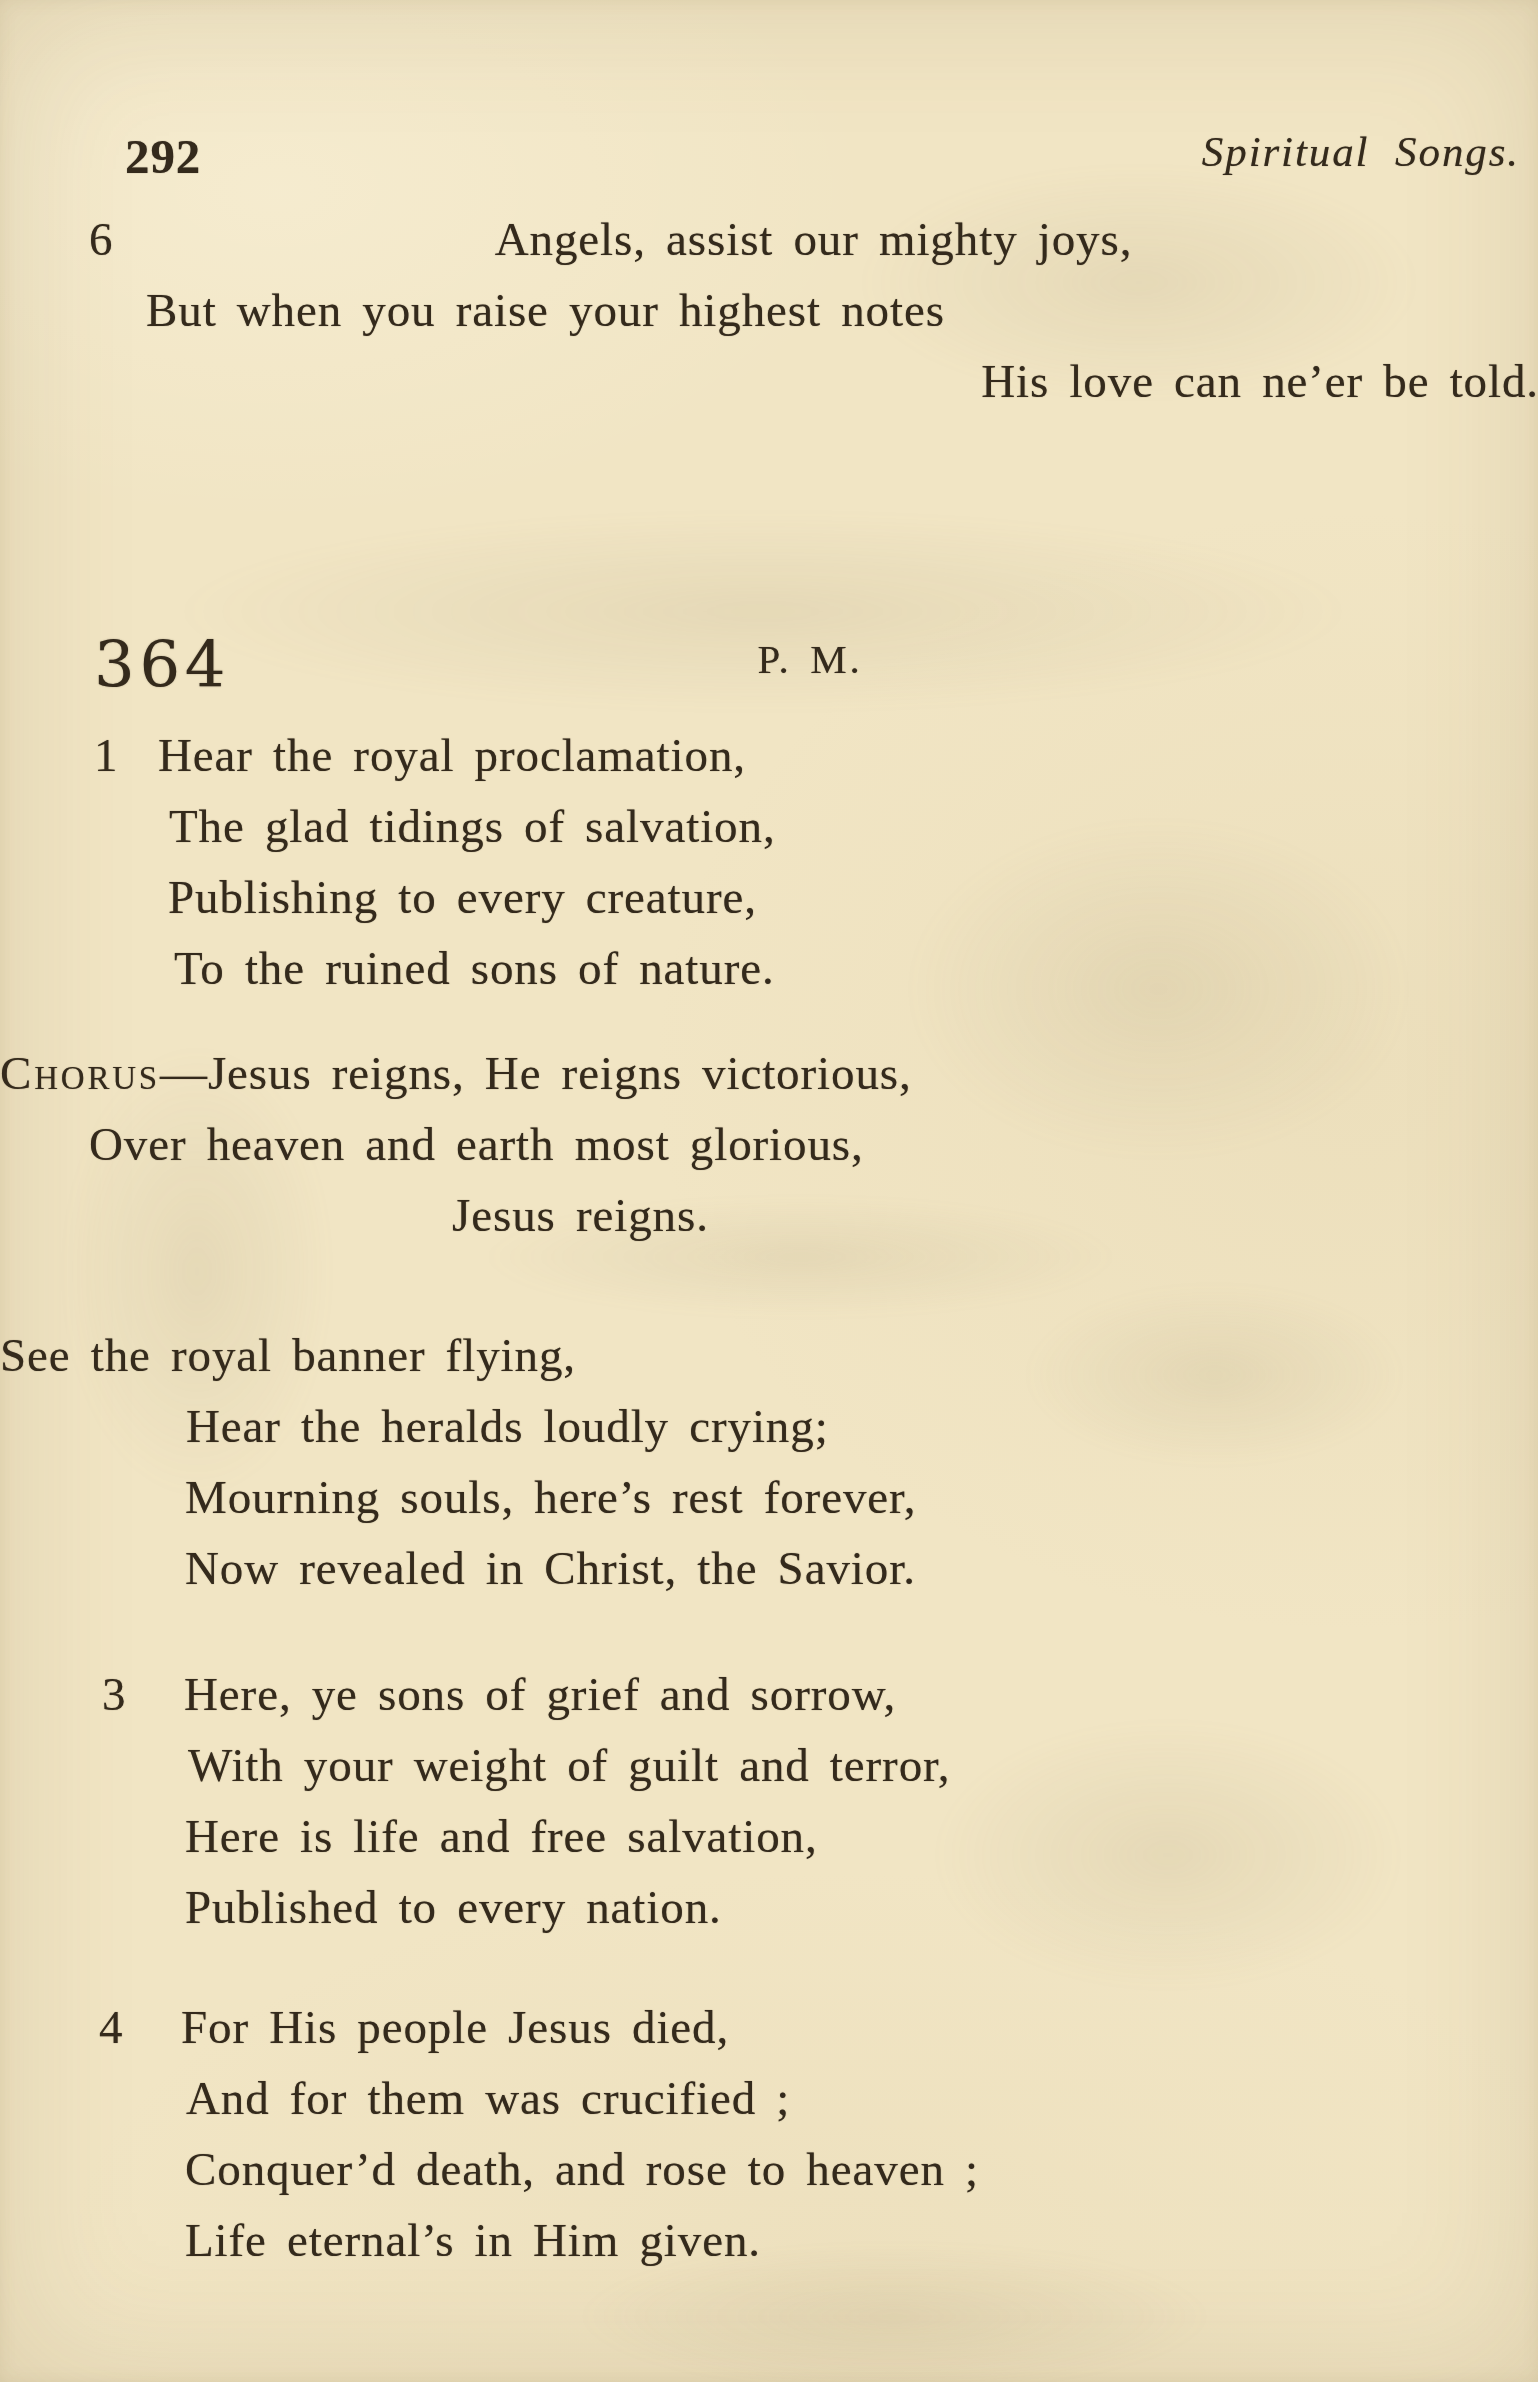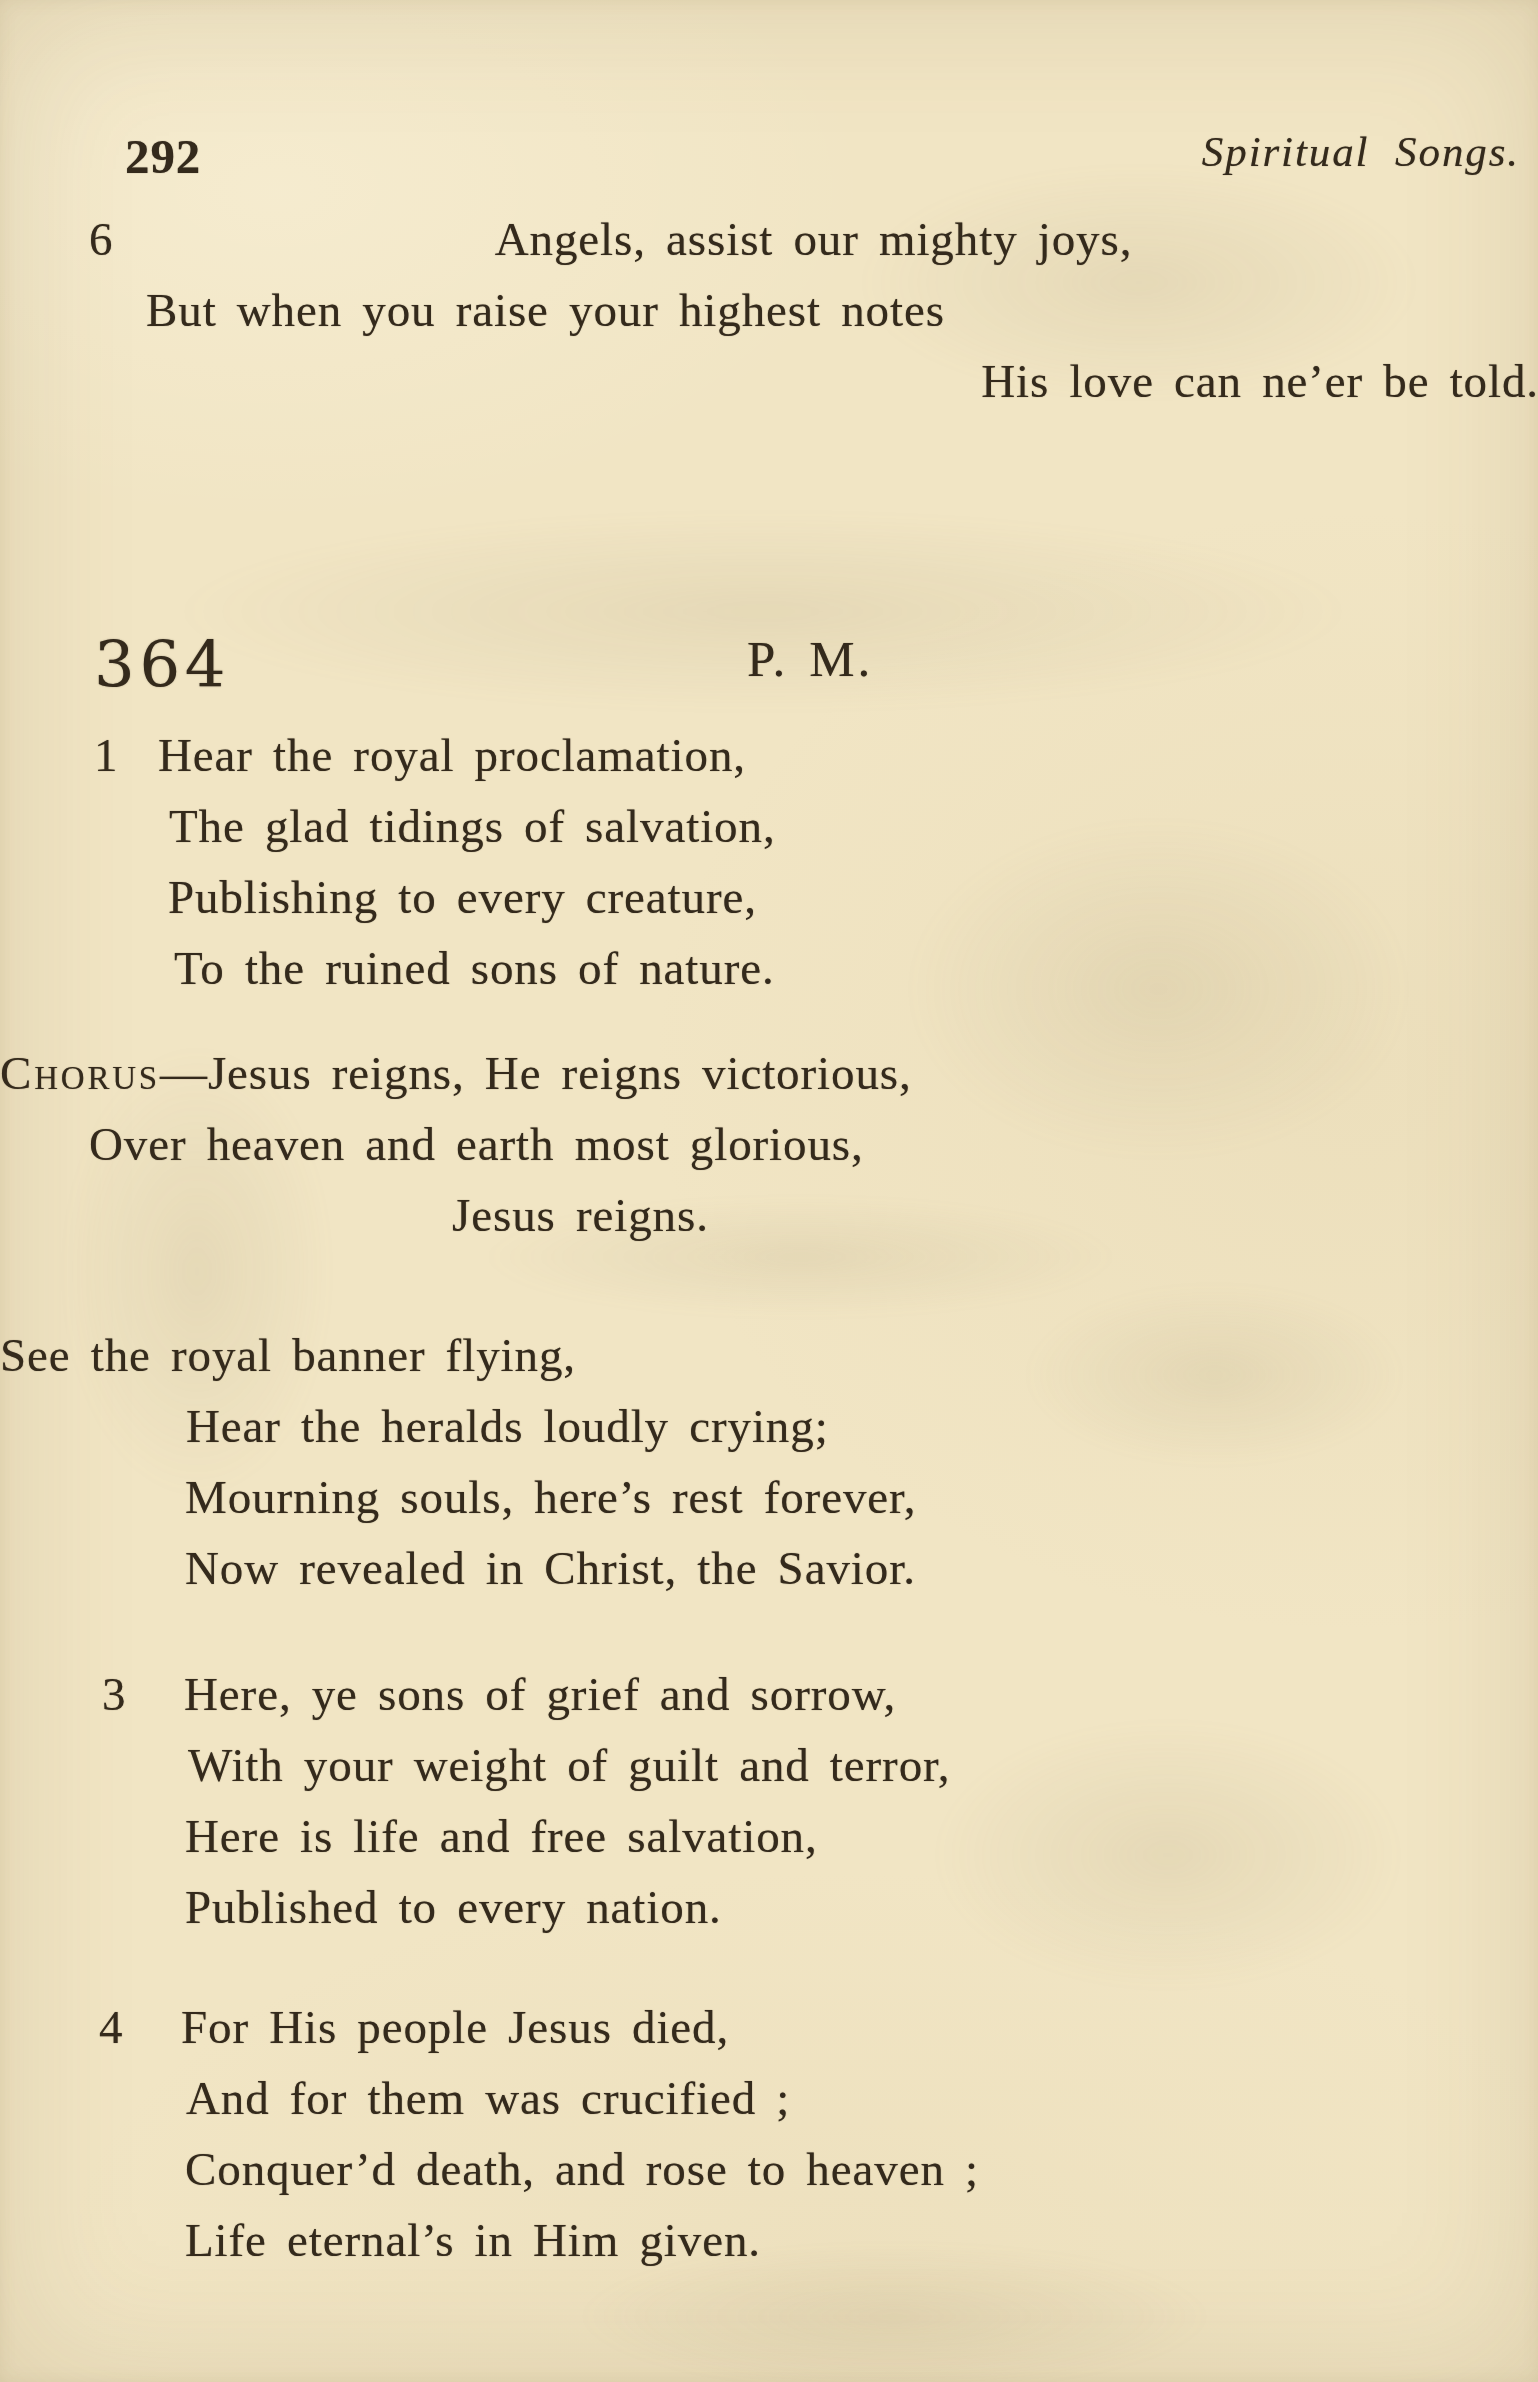--- a/index.html
+++ b/index.html
@@ -44,21 +44,21 @@
   .s6 .l4{margin-left:237px;text-align:right;}
   
   .hymn-heading{position:absolute;left:0;right:0;top:623px;height:104px;}
   .hymn-number{
     position:absolute;left:94px;top:0;
     font-size:64px;line-height:85px;letter-spacing:4.7px;
     font-family:"DejaVu Serif","Liberation Serif",serif;
     text-shadow:0 0 1.4px rgba(52,42,28,.5);
   }
   .meter-wrap{position:absolute;left:56px;right:19px;top:13px;text-align:center;}
-  .hymn-meter{font-size:51px;line-height:47px;letter-spacing:2.8px;word-spacing:5.6px;margin-left:44px;}
+  .hymn-meter{font-size:41px;line-height:47px;letter-spacing:2.8px;word-spacing:5.6px;margin-left:44px;}
   
   .s1{top:720px;}
   .s1 .vnum{left:94px;top:0;}
   .s1 .l1{margin-left:158px;}
   .s1 .l2{margin-left:169px;}
   .s1 .l3{margin-left:168px;}
   .s1 .l4{margin-left:174px;}
   
   .chorus{top:1038px;}
   .chorus .l1{}

